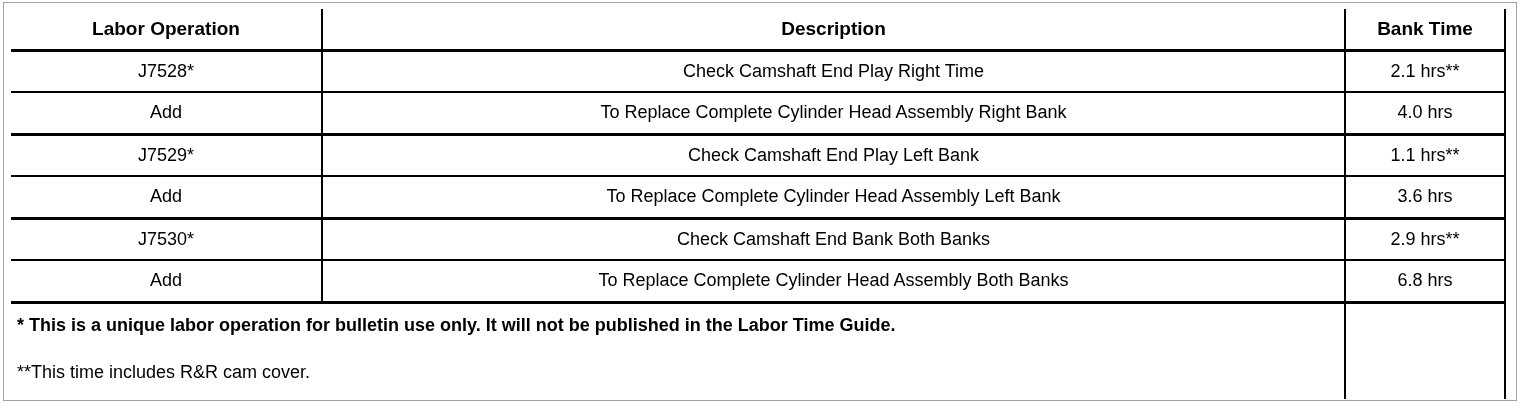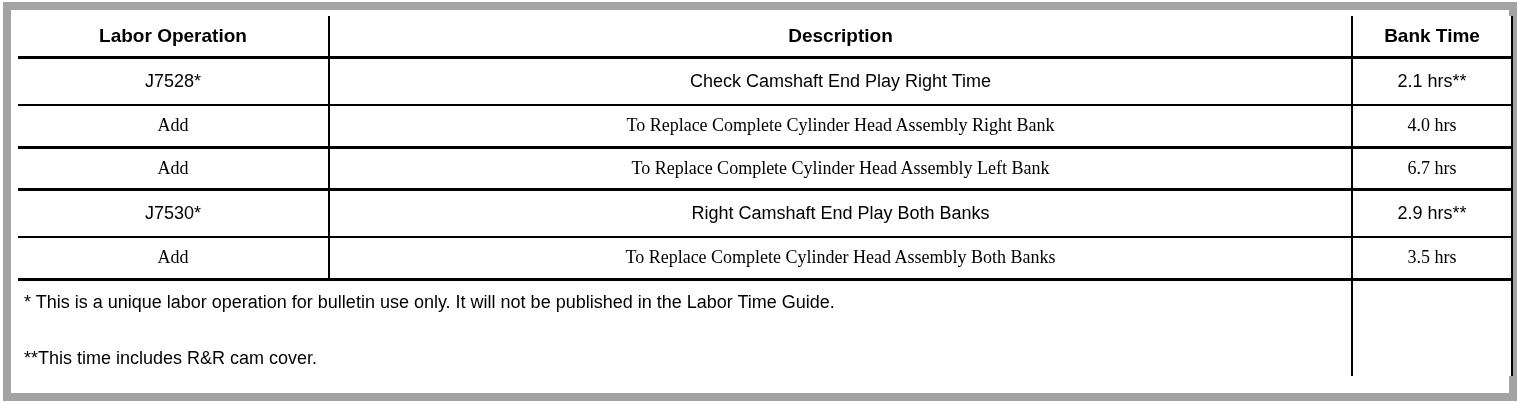--- a/index.html
+++ b/index.html
@@ -18,21 +18,21 @@
     background: #ffffff;
     overflow: hidden;
   }
   .frame {
     position: absolute;
     left: 3px;
     top: 2px;
     width: 1514px;
     height: 399px;
     box-sizing: border-box;
-    border: 8px solid #a3a3a3;
+    border: 1px solid #a3a3a3;
     background: #ffffff;
   }
   table.labor-table {
     position: absolute;
     left: 7px;
     top: 6px;
     width: 1494px;
     border-collapse: collapse;
     table-layout: fixed;
     background: #ffffff;
@@ -51,39 +51,38 @@
     background: #ffffff;
     border-right: 2px solid #000000;
   }
   tr.header-row th {
     font-weight: bold;
     font-size: 19px;
     height: 41px;
     border-bottom: 3px solid #000000;
   }
   tr.op-row td {
-    height: 48px;
+    height: 42px;
     border-bottom: 2px solid #000000;
   }
   tr.add-row td {
     height: 42px;
     border-bottom: 3px solid #000000;
-    font-family: Liberation Serif, serif;
   }
   tr.footnote-row td {
     height: 97px;
     border-bottom: none;
     vertical-align: top;
   }
   td.footnote-cell {
     text-align: left;
     padding: 0 6px;
   }
-  .footnote-line-1 { margin-top: 11px; }
-  .footnote-line-2 { margin-top: 36px; }
+  .footnote-line-1 { margin-top: 11px; font-weight: bold; }
+  .footnote-line-2 { margin-top: 27px; }
 </style>
 </head>
 <body>
 
 <div class="stage">
   <div class="frame">
     <table class="labor-table">
       <colgroup>
         <col class="c-op">
         <col class="c-desc">
@@ -100,35 +99,40 @@
           <td>J7528*</td>
           <td>Check Camshaft End Play Right Time</td>
           <td>2.1 hrs**</td>
         </tr>
         <tr class="add-row">
           <td>Add</td>
           <td>To Replace Complete Cylinder Head Assembly Right Bank</td>
           <td>4.0 hrs</td>
         </tr>
 
+        <tr class="op-row">
+          <td>J7529*</td>
+          <td>Check Camshaft End Play Left Bank</td>
+          <td>1.1 hrs**</td>
+        </tr>
         <tr class="add-row">
           <td>Add</td>
           <td>To Replace Complete Cylinder Head Assembly Left Bank</td>
-          <td>6.7 hrs</td>
+          <td>3.6 hrs</td>
         </tr>
 
         <tr class="op-row">
           <td>J7530*</td>
-          <td>Right Camshaft End Play Both Banks</td>
+          <td>Check Camshaft End Bank Both Banks</td>
           <td>2.9 hrs**</td>
         </tr>
         <tr class="add-row">
           <td>Add</td>
           <td>To Replace Complete Cylinder Head Assembly Both Banks</td>
-          <td>3.5 hrs</td>
+          <td>6.8 hrs</td>
         </tr>
 
         <tr class="footnote-row">
           <td class="footnote-cell" colspan="2">
             <div class="footnote-line-1">* This is a unique labor operation for bulletin use only. It will not be published in the Labor Time Guide.</div>
             <div class="footnote-line-2">**This time includes R&amp;R cam cover.</div>
           </td>
           <td></td>
         </tr>
       </tbody>

